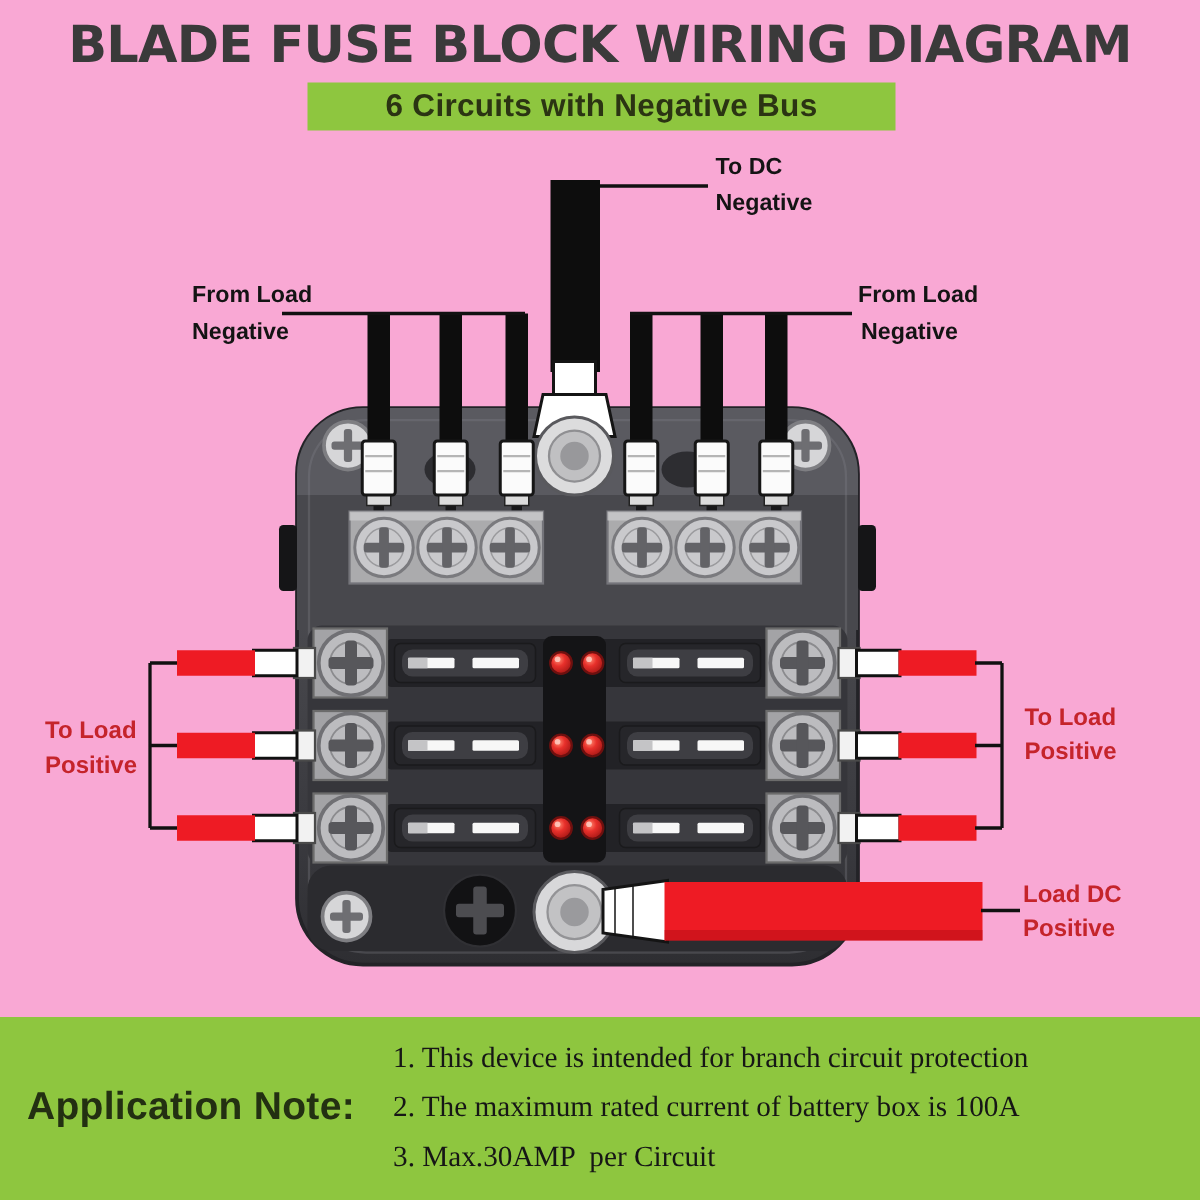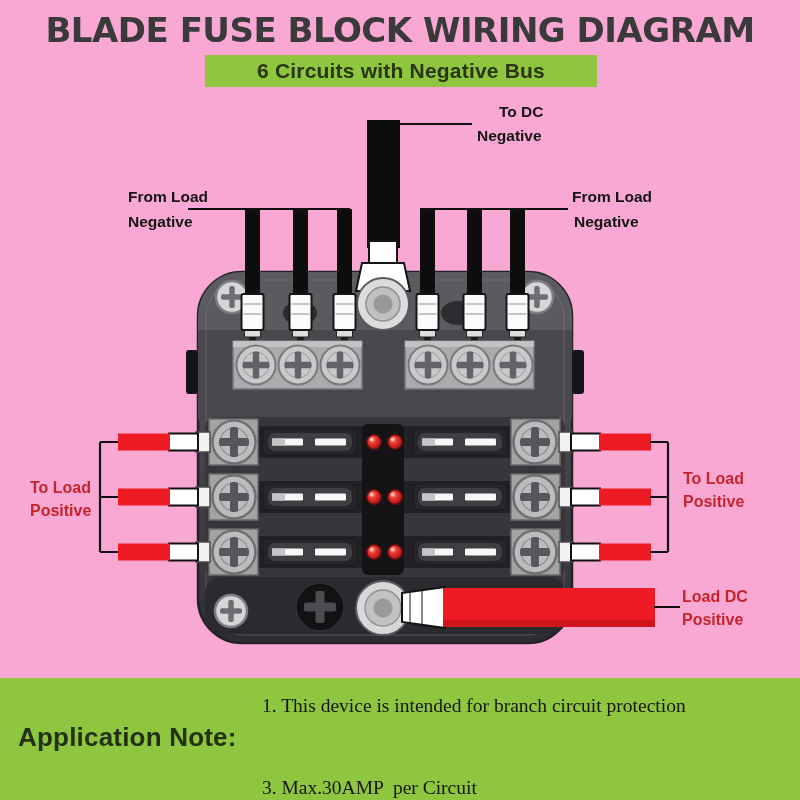--- a/index.html
+++ b/index.html
@@ -29,21 +29,21 @@
     background:var(--footer-green,#8ec63f);
   }
   .footer .heading{
     position:absolute;left:18px;top:46px;
     font-size:26px;font-weight:600;color:#233012;letter-spacing:0.2px;text-align:right;
   }
   .footer .note{
     position:absolute;left:262px;
     font-size:19.5px;color:#161616;white-space:pre;font-family:Liberation Serif, serif;
   }
-  .n1{top:18px;} .n2{top:51px;} .n3{top:100px;}
+  .n1{top:18px;} .n2{top:51px;} .n3{top:84px;}
 </style>
 </head>
 <body>
 
 <div id="stage">
 
   <svg id="gfx" viewBox="0 0 800 800" aria-hidden="true">
     <defs>
       <linearGradient id="blockG" x1="0" y1="0" x2="0" y2="1">
         <stop offset="0" stop-color="#606066"></stop>
@@ -238,37 +238,38 @@
       <path d="M400 124 H472 M188 209 H350 M420 209 H568 M654 607 H680" fill="none" stroke="#111" stroke-width="2.2"></path>
     </g>
   </svg>
 
   <span class="abs title">BLADE FUSE BLOCK WIRING DIAGRAM</span>
 
   <div class="abs banner">
     <span>6 Circuits with Negative Bus</span>
   </div>
 
-  <span class="abs lblk" style="left:499px;top:104px;">To DC</span>
+  <span class="abs lblk" style="left:477px;top:104px;">To DC</span>
   <span class="abs lblk" style="left:477px;top:128px;">Negative</span>
 
   <span class="abs lblk" style="left:128px;top:189px;">From Load</span>
   <span class="abs lblk" style="left:128px;top:214px;">Negative</span>
 
   <span class="abs lblk" style="left:572px;top:189px;">From Load</span>
   <span class="abs lblk" style="left:574px;top:214px;">Negative</span>
 
   <span class="abs lred" style="left:30px;top:480px;">To Load</span>
   <span class="abs lred" style="left:30px;top:503px;">Positive</span>
 
   <span class="abs lred" style="left:683px;top:471px;">To Load</span>
   <span class="abs lred" style="left:683px;top:494px;">Positive</span>
 
   <span class="abs lred" style="left:682px;top:589px;">Load DC</span>
   <span class="abs lred" style="left:682px;top:612px;">Positive</span>
 
   <div class="abs footer">
     <span class="heading">Application Note:</span>
     <span class="note n1">1. This device is intended for branch circuit protection</span>
+    <span class="note n2">2. The maximum rated current of battery box is 100A</span>
     <span class="note n3">3. Max.30AMP  per Circuit</span>
   </div>
 
 </div>
 
 </body></html>

